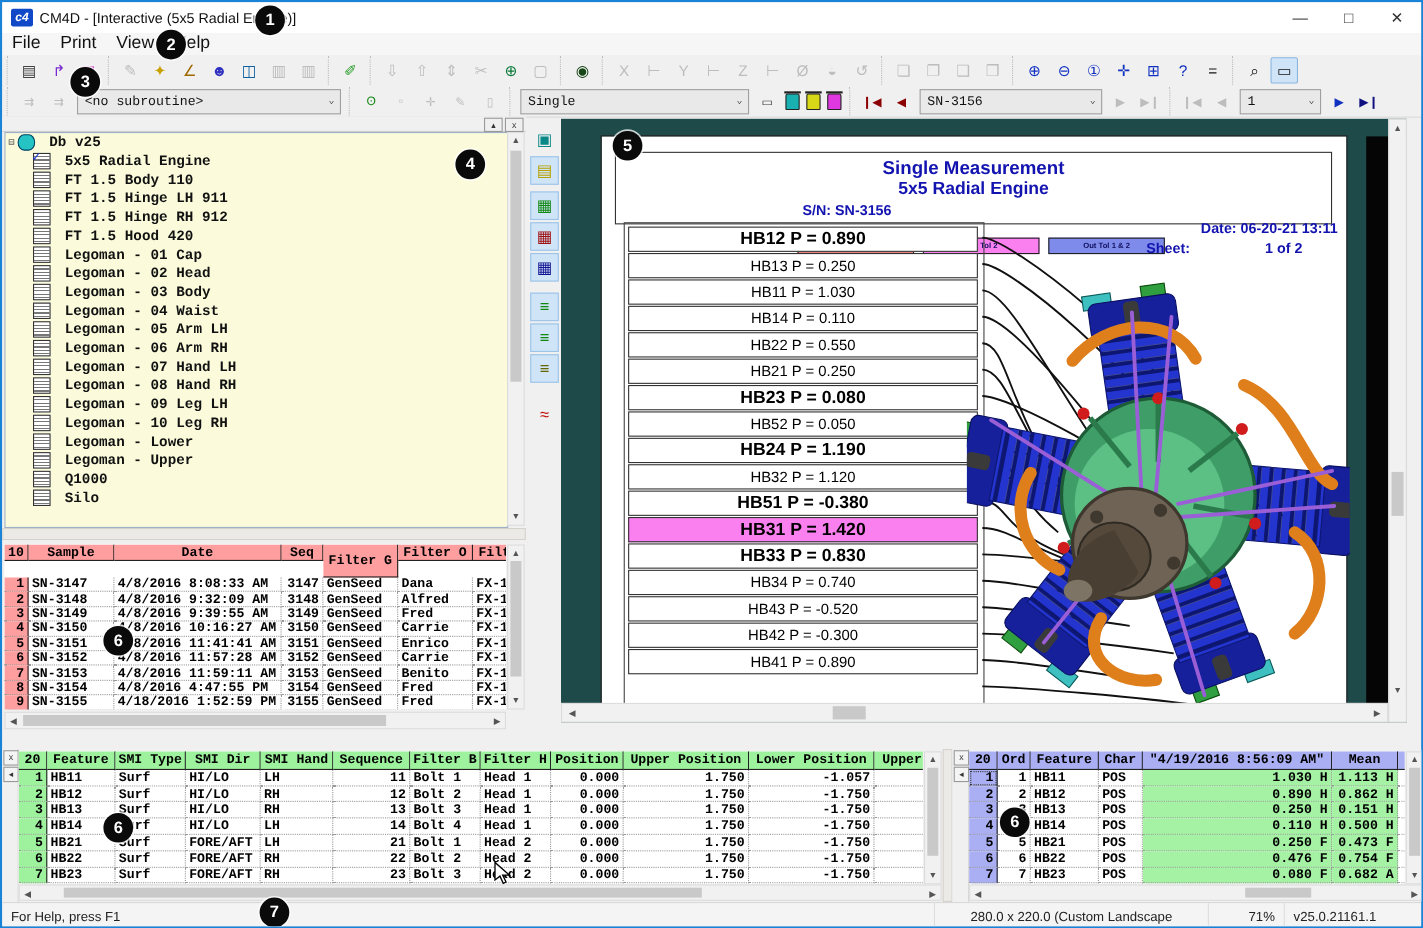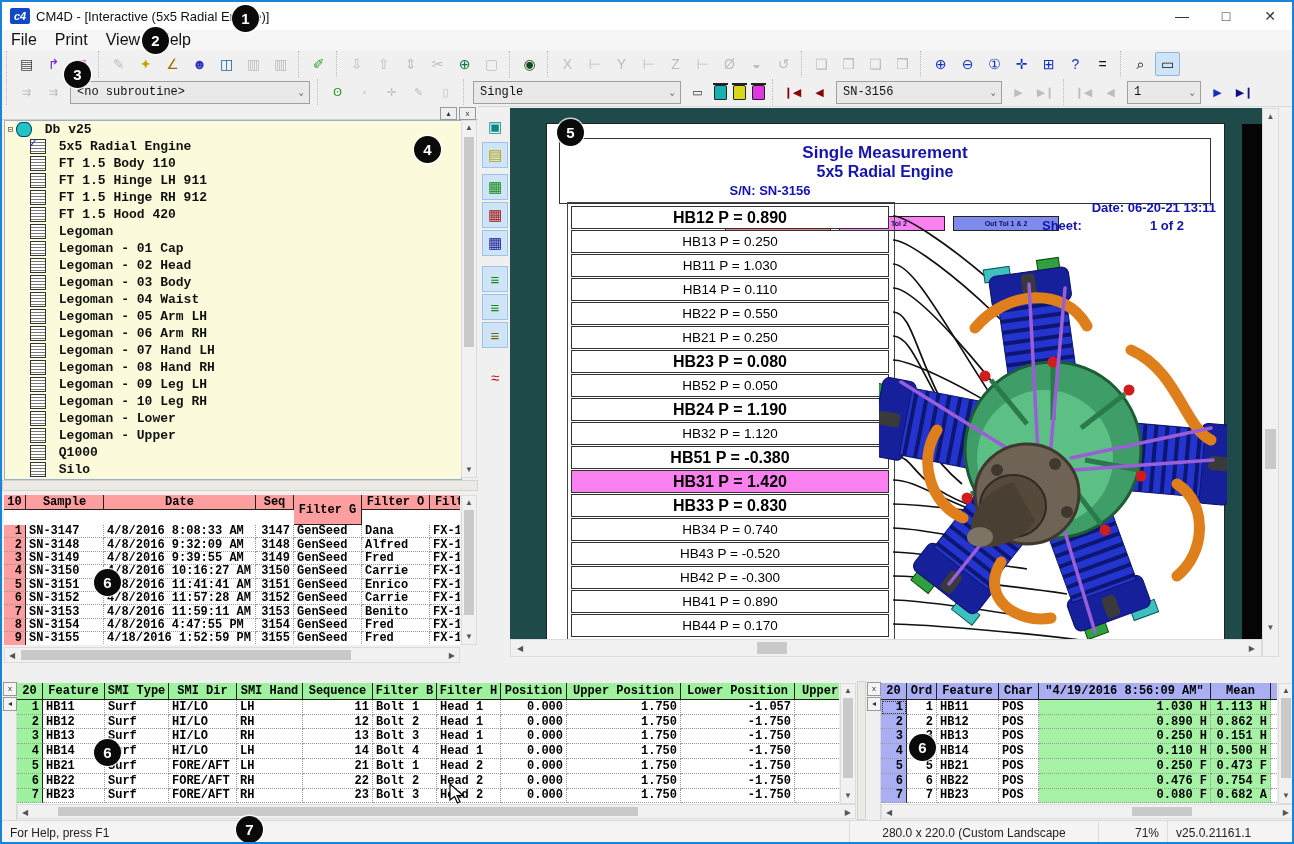--- a/index.html
+++ b/index.html
@@ -225,21 +225,20 @@
       <div class="stripbtn">x</div>
       <div class="stripbtn">▴</div>
     </div>
     <div class="abs" id="tree">
         <div class="trow"><span class="texp">⊟</span><span class="ticon db"></span><span> Db v25</span></div>
         <div class="trow"><span class="tindent"></span><span class="texp"></span><span class="ticon"><span class="tcheck">✓</span></span><span> 5x5 Radial Engine</span></div>
         <div class="trow"><span class="tindent"></span><span class="texp"></span><span class="ticon"></span><span> FT 1.5 Body 110</span></div>
         <div class="trow"><span class="tindent"></span><span class="texp"></span><span class="ticon"></span><span> FT 1.5 Hinge LH 911</span></div>
         <div class="trow"><span class="tindent"></span><span class="texp"></span><span class="ticon"></span><span> FT 1.5 Hinge RH 912</span></div>
         <div class="trow"><span class="tindent"></span><span class="texp"></span><span class="ticon"></span><span> FT 1.5 Hood 420</span></div>
-        <div class="trow"><span class="tindent"></span><span class="texp"></span><span class="ticon"></span><span> Legoman</span></div>
         <div class="trow"><span class="tindent"></span><span class="texp"></span><span class="ticon"></span><span> Legoman - 01 Cap</span></div>
         <div class="trow"><span class="tindent"></span><span class="texp"></span><span class="ticon"></span><span> Legoman - 02 Head</span></div>
         <div class="trow"><span class="tindent"></span><span class="texp"></span><span class="ticon"></span><span> Legoman - 03 Body</span></div>
         <div class="trow"><span class="tindent"></span><span class="texp"></span><span class="ticon"></span><span> Legoman - 04 Waist</span></div>
         <div class="trow"><span class="tindent"></span><span class="texp"></span><span class="ticon"></span><span> Legoman - 05 Arm LH</span></div>
         <div class="trow"><span class="tindent"></span><span class="texp"></span><span class="ticon"></span><span> Legoman - 06 Arm RH</span></div>
         <div class="trow"><span class="tindent"></span><span class="texp"></span><span class="ticon"></span><span> Legoman - 07 Hand LH</span></div>
         <div class="trow"><span class="tindent"></span><span class="texp"></span><span class="ticon"></span><span> Legoman - 08 Hand RH</span></div>
         <div class="trow"><span class="tindent"></span><span class="texp"></span><span class="ticon"></span><span> Legoman - 09 Leg LH</span></div>
         <div class="trow"><span class="tindent"></span><span class="texp"></span><span class="ticon"></span><span> Legoman - 10 Leg RH</span></div>
@@ -416,21 +415,20 @@
           <div class="mrow small" style="top: 171px;">HB52  P = 0.050</div>
           <div class="mrow big" style="top: 195px;">HB24  P = 1.190</div>
           <div class="mrow small" style="top: 219px;">HB32  P = 1.120</div>
           <div class="mrow big" style="top: 243px;">HB51  P = -0.380</div>
           <div class="mrow big" style="top: 267px; background: rgb(249, 128, 238);">HB31  P = 1.420</div>
           <div class="mrow big" style="top: 291px;">HB33  P = 0.830</div>
           <div class="mrow small" style="top: 315px;">HB34  P = 0.740</div>
           <div class="mrow small" style="top: 339px;">HB43  P = -0.520</div>
           <div class="mrow small" style="top: 363px;">HB42  P = -0.300</div>
           <div class="mrow small" style="top: 387px;">HB41  P = 0.890</div>
-          <div class="mrow small" style="top: 411px;">HB44  P = 0.170</div>
         </div>
 
       <svg id="leaders" class="abs" style="left:0;top:0;" width="677" height="518">
           <path d="M 346 92 C 370 92, 505 193.5, 565 295" stroke="#111" stroke-width="1.7" fill="none"></path>
           <path d="M 346 116 C 370 116, 485 210.5, 545 305" stroke="#111" stroke-width="1.7" fill="none"></path>
           <path d="M 346 140 C 370 140, 410 225, 470 310" stroke="#111" stroke-width="1.7" fill="none"></path>
           <path d="M 346 164 C 370 164, 440 247, 500 330" stroke="#111" stroke-width="1.7" fill="none"></path>
           <path d="M 346 188 C 370 188, 370 259, 430 330" stroke="#111" stroke-width="1.7" fill="none"></path>
           <path d="M 346 212 C 370 212, 380 278.5, 440 345" stroke="#111" stroke-width="1.7" fill="none"></path>
           <path d="M 346 236 C 370 236, 480 293, 540 350" stroke="#111" stroke-width="1.7" fill="none"></path>

